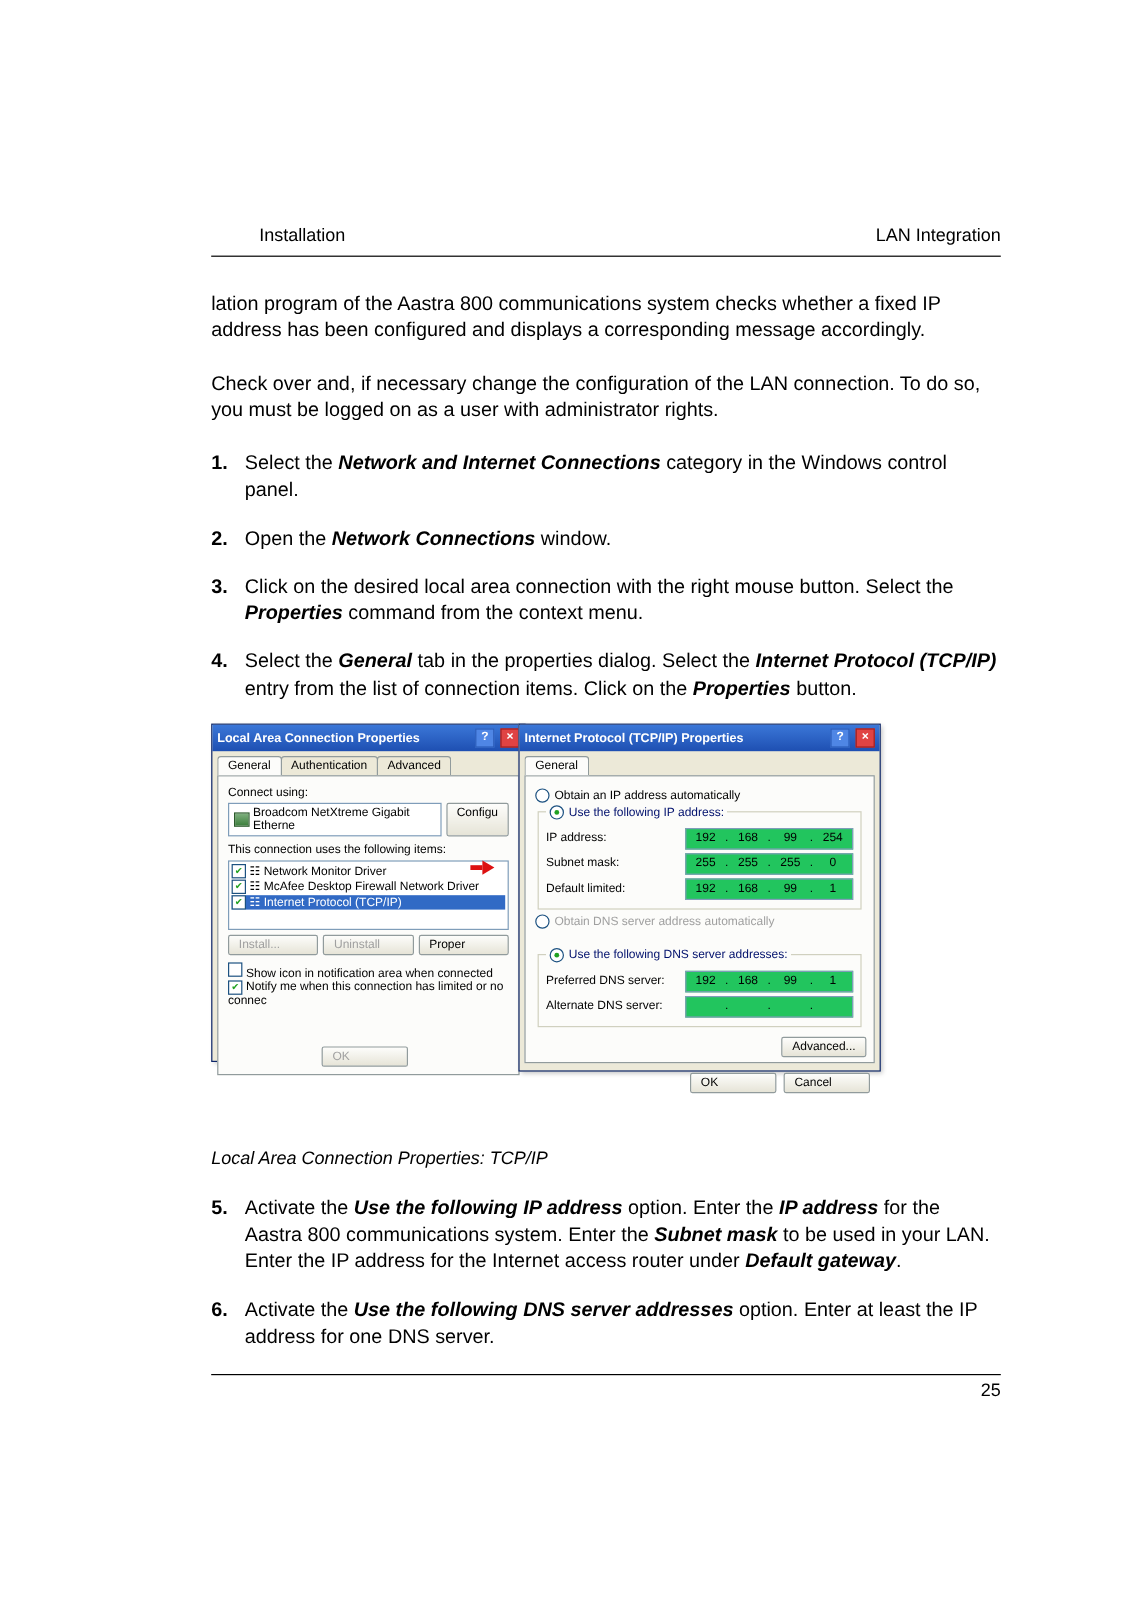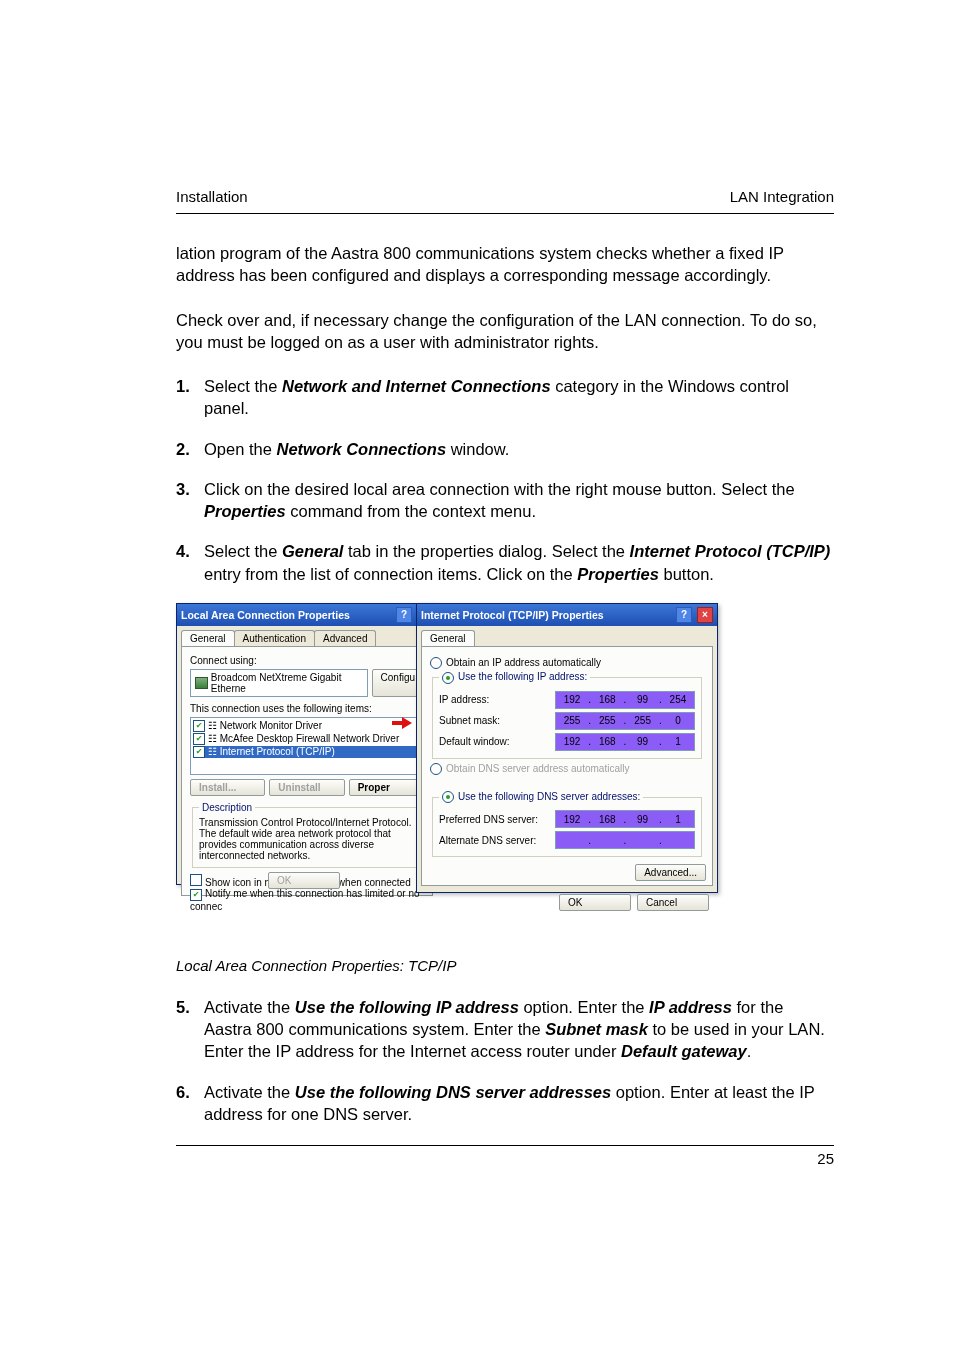--- a/index.html
+++ b/index.html
@@ -15,20 +15,21 @@
     padding: 188px 120px 40px 176px;
     font-family: "Segoe UI", "Myriad Pro", Arial, sans-serif;
     color: #000;
     position: relative;
   }
   .header-row {
     display: flex;
     justify-content: space-between;
     font-size: 15px;
     padding-bottom: 6px;
+    margin-left: 40px;
   }
   .rule {
     border: 0;
     border-top: 1px solid #000;
     margin: 2px 0 28px 0;
   }
   .footer-rule {
     border: 0;
     border-top: 1px solid #000;
     margin-top: 20px;
@@ -175,21 +176,21 @@
   .radio {
     width: 10px; height: 10px; border: 1px solid #1c5180; border-radius: 50%;
     display: inline-flex; align-items: center; justify-content: center;
     margin-right: 4px; background: #fff;
     vertical-align: middle;
   }
   .radio.on::after {
     content: ''; width: 4px; height: 4px; background: #21a121; border-radius: 50%;
   }
   .ipbox {
-    border: 1px solid #7f9db9; background: #8b5cf6; height: 16px;
+    border: 1px solid #7f9db9; background: #22c55e; height: 16px;
     display: inline-flex; align-items: center; justify-content: space-between;
     padding: 0 4px; width: 130px; font-size: 10px;
   }
   .ipbox span { width: 24px; text-align: center; }
   .ipbox .dot { width: 6px; text-align: center; }
   .row { display: flex; justify-content: space-between; align-items: center; margin: 3px 0; }
   .row .lab { flex: 1; }
   .red-arrow {
     position: absolute;
     left: 226px; top: 114px;
@@ -279,43 +280,39 @@
             </div>
           <div class="item">
               <span class="cb">✔</span>
               <span>☷ <span>McAfee Desktop Firewall Network Driver</span></span>
             </div>
           <div class="item sel">
               <span class="cb">✔</span>
               <span>☷ <span>Internet Protocol (TCP/IP)</span></span>
             </div>
         </div>
-        <div style="display:flex; gap:4px; margin:4px 0;font-weight:bold;">
+        <div style="display:flex; gap:4px; margin:4px 0;">
           <span class="btn disabled" style="flex:1">Install...</span>
           <span class="btn disabled" style="flex:1">Uninstall</span>
           <span class="btn" style="flex:1">Proper</span>
         </div>
-        <fieldset class="descbox">
-          <legend>Description</legend>
-          <span>Transmission Control Protocol/Internet Protocol. The default wide area network protocol that provides communication across diverse interconnected networks.</span>
-        </fieldset>
         <div style="margin-top:6px;">
           <div class="item"><span class="cb"></span><span>Show icon in notification area when connected</span></div>
           <div class="item"><span class="cb">✔</span><span>Notify me when this connection has limited or no connec</span></div>
         </div>
         <div style="position:absolute; bottom:6px; right:92px;">
           <span class="btn disabled" style="width:54px;">OK</span>
         </div>
       </div>
     </div>
 
     <div class="red-line"></div>
     <div class="red-arrow"></div>
 
-    <div class="win" style="left:240px; top:0; width:300px; height:288px;">
+    <div class="win" style="left:256px; top:0; width:300px; height:288px;">
       <div class="titlebar">
         <span>Internet Protocol (TCP/IP) Properties</span>
         <span class="controls">
           <span class="qmark">?</span>
           <span class="xmark">×</span>
         </span>
       </div>
       <div class="tabs">
         <span class="tab active">General</span>
       </div>
@@ -343,21 +340,21 @@
               <span>255</span>
                 <span class="dot">.</span>
                 <span>255</span>
                 <span class="dot">.</span>
                 <span>255</span>
                 <span class="dot">.</span>
                 <span>0</span>
             </span>
           </div>
           <div class="row">
-              <span class="lab">Default window:</span>
+              <span class="lab">Default limited:</span>
             <span class="ipbox">
               <span>192</span>
                 <span class="dot">.</span>
                 <span>168</span>
                 <span class="dot">.</span>
                 <span>99</span>
                 <span class="dot">.</span>
                 <span>1</span>
             </span>
           </div>

